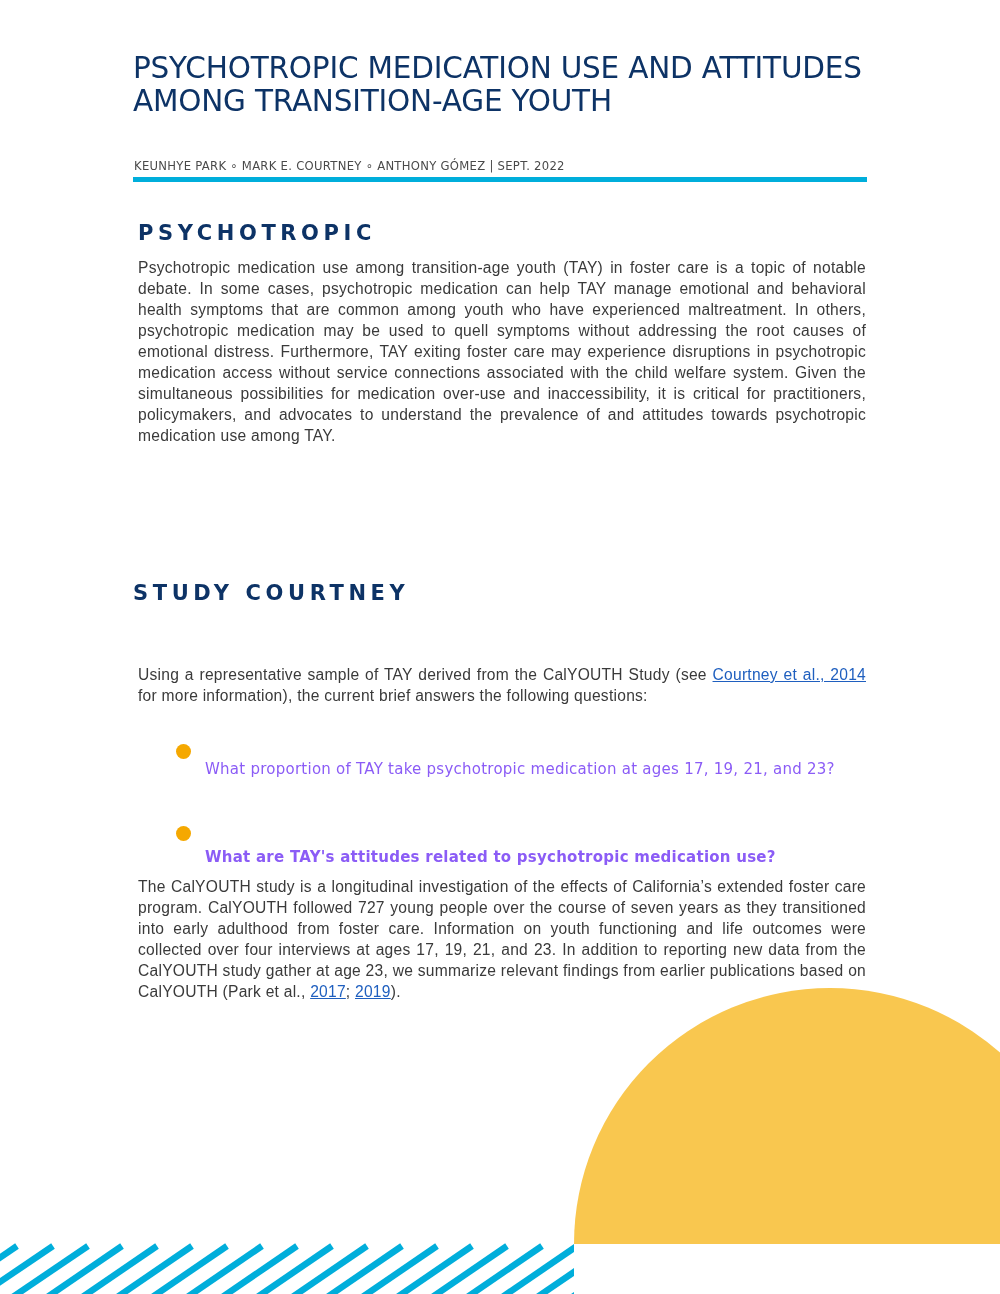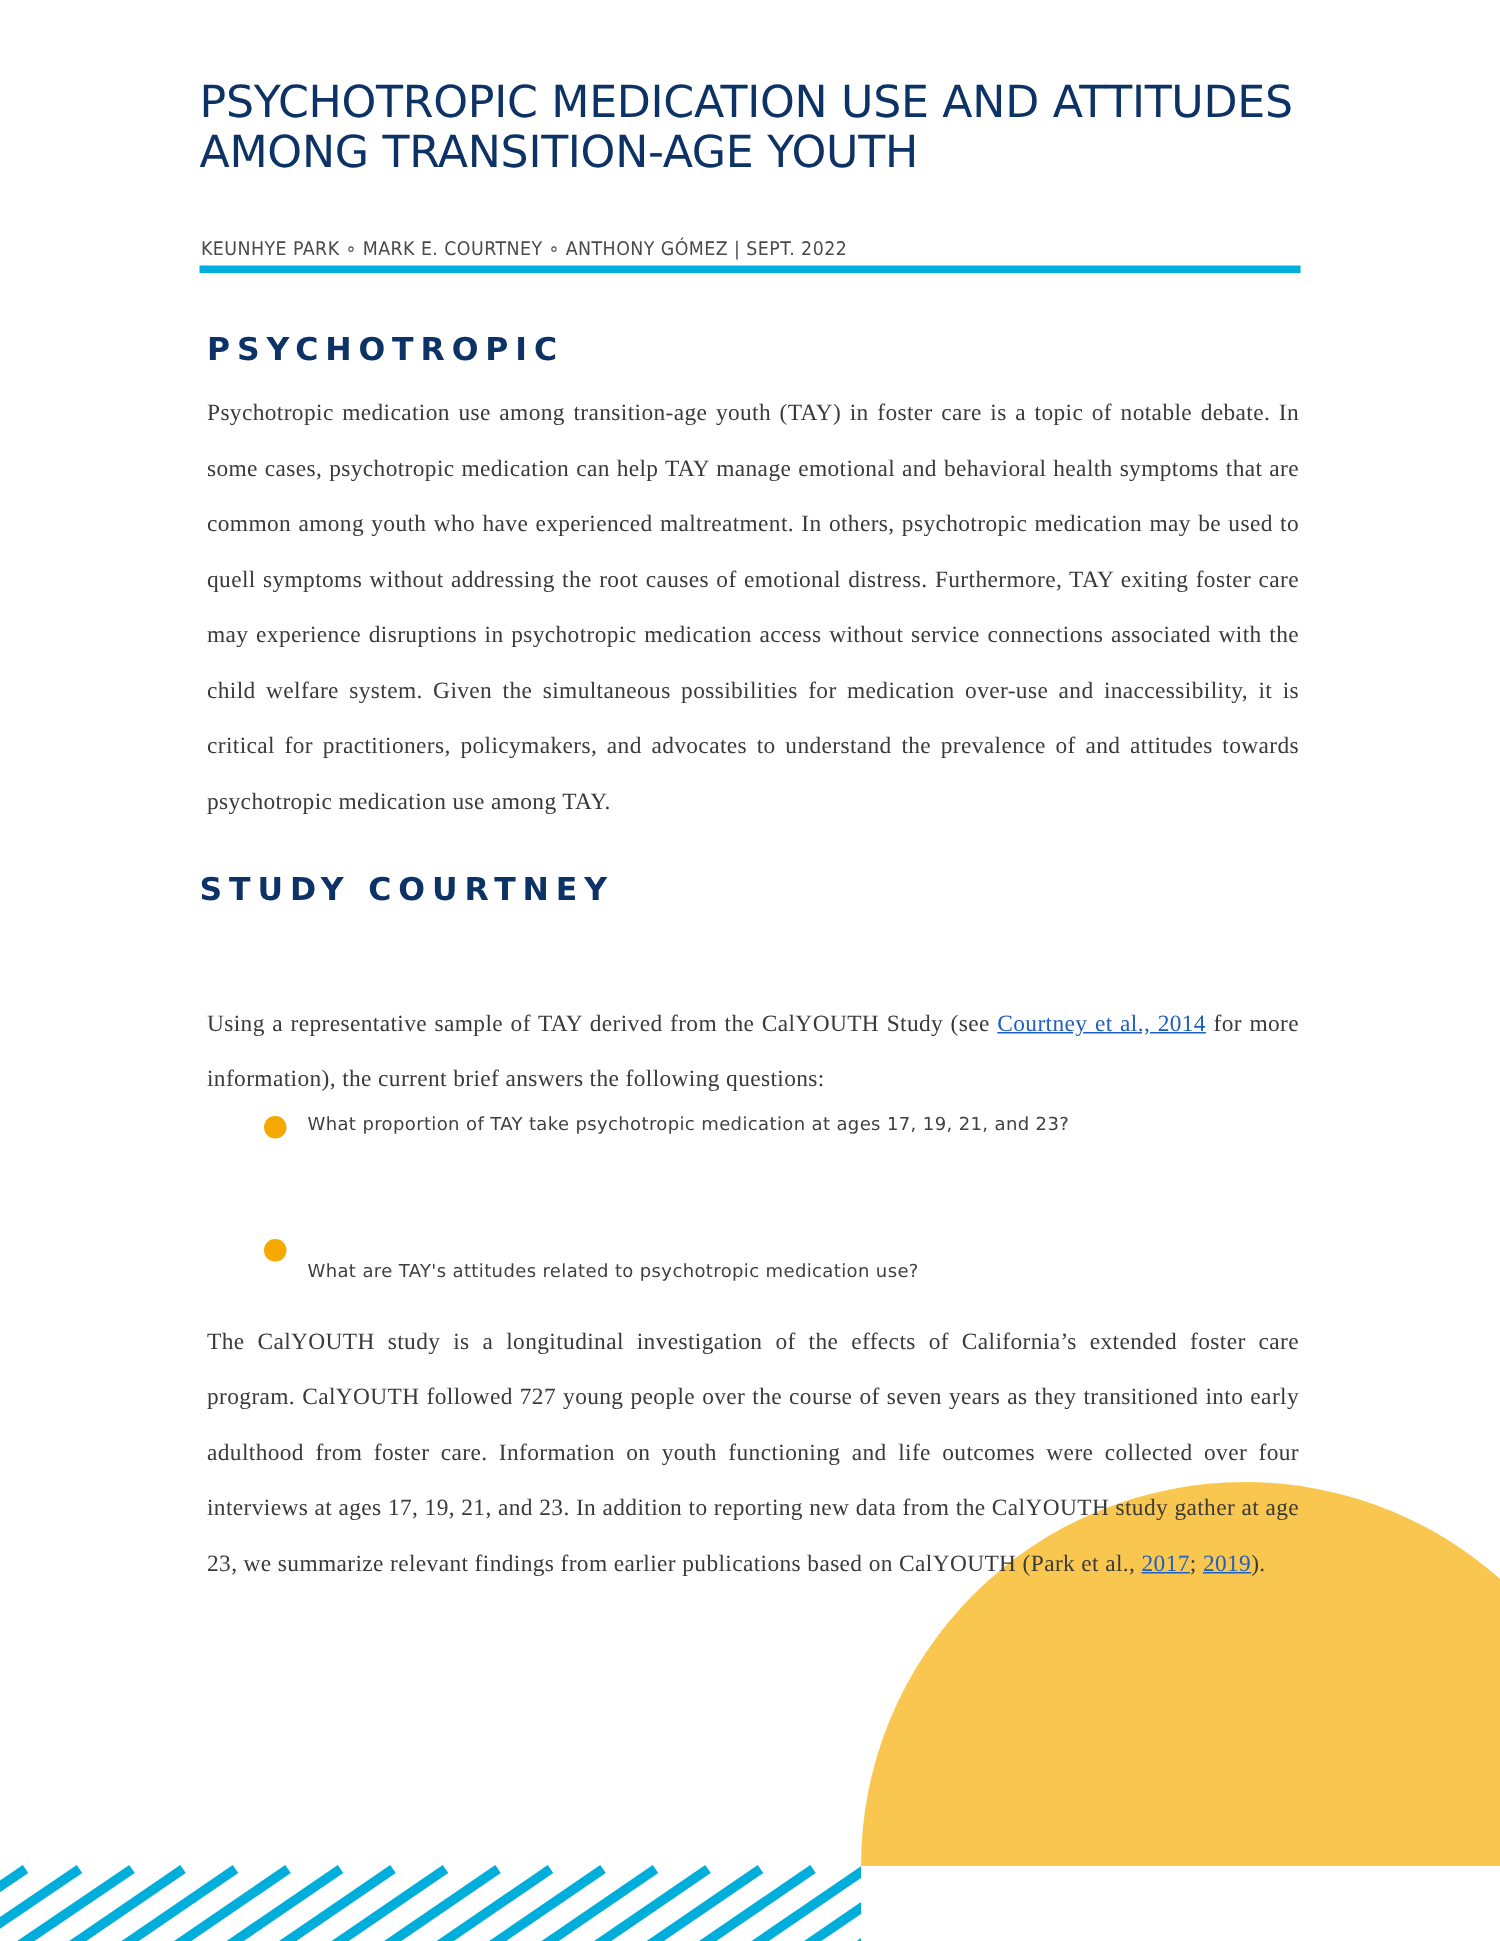--- a/index.html
+++ b/index.html
@@ -37,36 +37,36 @@
     position: absolute; left: 133px; top: 177px; width: 734px; height: 5px;
     background: #00AEDB;
   }
   .h2 {
     position: absolute; margin: 0;
     font-family: "DejaVu Sans", sans-serif; font-weight: bold;
     font-size: 21px; color: #0D3366; letter-spacing: 4.6px;
   }
   .para {
     position: absolute; left: 138px; width: 728px; margin: 0;
-    font-family: Liberation Serif, serif;
-    font-size: 15.6px; line-height: 37px; color: #3a3a3a;
+    font-family: Liberation Sans, sans-serif;
+    font-size: 15.6px; line-height: 21px; color: #3a3a3a;
     text-align: justify; text-align-last: left; letter-spacing: 0.25px;
   }
   .link { color: #1F5FBF; text-decoration: underline; cursor: pointer; }
   .bullet-list { position: absolute; left: 176px; width: 690px; margin: 0; padding: 0; list-style: none; }
   .bullet-item { position: absolute; left: 0; width: 690px; }
   .bullet-dot {
     position: absolute; left: 0; width: 15px; height: 15px; border-radius: 50%;
     background: #F5A800;
   }
   .bullet-text {
     position: absolute; left: 29px; width: 661px;
     font-family: "DejaVu Sans", sans-serif;
-    font-size: 12px; line-height: 28.2px; color: #404040;
-    text-align: justify; letter-spacing: 0.25px;
+    font-size: 15px; line-height: 28.2px; color: #8b5cf6;
+    text-align: justify; letter-spacing: 0.25px; margin-top: 20px;
   }
 </style>
 </head>
 <body>
 
 <div class="sun"></div>
 <div class="stripes">
   <svg width="574" height="56" viewBox="0 0 574 56" xmlns="http://www.w3.org/2000/svg">
     <g stroke="#00AEDB" stroke-width="6.5" stroke-linecap="butt">
       <line x1="-100" y1="54" x2="-62" y2="32"></line>
@@ -104,18 +104,18 @@
   <h2 class="h2" style="left:133px; top:581px;">STUDY COURTNEY</h2>
   <p class="para" style="top:623px;margin-top:41px;"><span>Using a representative sample of TAY derived from the CalYOUTH Study (see </span><span class="link">Courtney et al., 2014</span><span> for more information), the current brief answers the following questions:</span></p>
 
   <ul class="bullet-list" style="top:0;">
     <li class="bullet-item" style="top:735px;">
       <span class="bullet-dot" style="top:9px;"></span>
       <span class="bullet-text" style="top:0;">What proportion of TAY take psychotropic medication at ages 17, 19, 21, and 23?</span>
     </li>
     <li class="bullet-item" style="top:819px;">
       <span class="bullet-dot" style="top:7px;"></span>
-      <span class="bullet-text" style="top:14px;">What are TAY's attitudes related to psychotropic medication use?</span>
+      <span class="bullet-text" style="top:4px;font-weight:bold;">What are TAY's attitudes related to psychotropic medication use?</span>
     </li>
   </ul>
 
   <p class="para" style="top:876px;"><span>The CalYOUTH study is a longitudinal investigation of the effects of California’s extended foster care program. CalYOUTH followed 727 young people over the course of seven years as they transitioned into early adulthood from foster care. Information on youth functioning and life outcomes were collected over four interviews at ages 17, 19, 21, and 23. In addition to reporting new data from the CalYOUTH study gather at age 23, we summarize relevant findings from earlier publications based on CalYOUTH (Park et al., </span><span class="link">2017</span><span>; </span><span class="link">2019</span><span>).</span></p>
 </div>
 
 </body></html>

